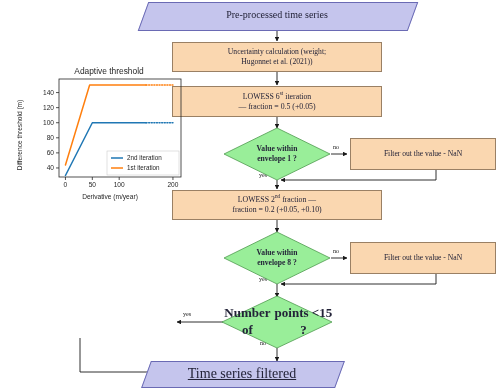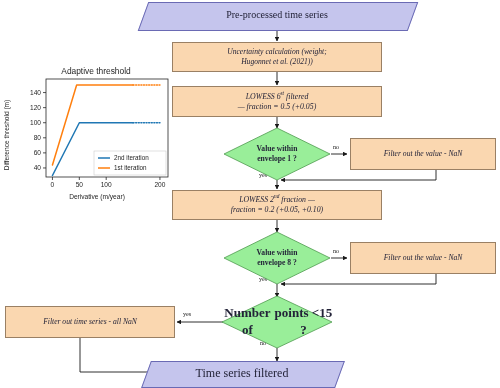--- a/index.html
+++ b/index.html
@@ -11,21 +11,21 @@
   #stage{position:absolute;left:0;top:0;width:500px;height:388px;}
 
   
   .node{
     position:absolute;box-sizing:border-box;
     display:flex;align-items:center;justify-content:center;
     text-align:center;color:#232338;
     font-family:"Liberation Serif", serif;
     line-height:1.28;
   }
-  .node .txt{display:block;padding:0 4px;font-style:italic;}
+  .node .txt{display:block;padding:0 4px;}
   .proc{ background:#FAD7B0; border:0.8px solid #9a8064; }
   .dec-wrap{position:absolute;font-weight:bold;}
   .io{ position:absolute; }
   .io-bg{
     position:absolute;left:0;top:0;width:100%;height:100%;
     background:#C5C5ED;border:0.8px solid #6a6ab4;
     transform:skewX(-20deg);
   }
   .io-label,.dec-label{
     position:absolute;left:0;top:0;width:100%;height:100%;
@@ -33,21 +33,21 @@
     text-align:center;color:#232338;line-height:1.28;
   }
   sup{font-size:0.68em;vertical-align:super;line-height:0;}
 
   .edge-label{
     position:absolute;font-size:6.2px;color:#1c1c1c;
     font-family:"Liberation Serif", serif;white-space:nowrap;
   }
 
   
-  #chart{position:absolute;left:0;top:62px;width:176px;height:140px;
+  #chart{position:absolute;left:13px;top:62px;width:176px;height:140px;
          font-family:"Liberation Sans", sans-serif;}
   #chart svg{display:block;}
 </style>
 </head>
 <body>
 
 <div id="stage">
 
   <svg width="500" height="388" style="position:absolute;left:0;top:0;">
     <defs>
@@ -96,21 +96,21 @@
     <div class="io-bg"></div>
     <div class="io-label" style="font-size:10px;">Pre-processed time series</div>
   </div>
 
   <div class="node proc" style="left:172px;top:42px;width:210px;height:30px;flex-direction:column;font-size:7.6px;">
     <span class="txt">Uncertainty calculation (weight;</span>
     <span class="txt">Hugonnet et al. (2021))</span>
   </div>
 
   <div class="node proc" style="left:172px;top:86px;width:210px;height:31px;flex-direction:column;font-size:7.8px;">
-    <span class="txt"><span>LOWESS 6</span><sup>st</sup><span> filtered</span></span>
+    <span class="txt"><span>LOWESS 6</span><sup>st</sup><span> iteration</span></span>
     <span class="txt">— fraction = 0.5 (+0.05)</span>
   </div>
 
   <div class="dec-wrap" style="left:223px;top:127px;width:108px;height:54px;">
     <svg width="108" height="54" style="position:absolute;left:0;top:0;">
       <polygon points="54,1 107,27 54,53 1,27" fill="#99EE99" stroke="#4f9b4f" stroke-width="0.8"></polygon>
     </svg>
     <div class="dec-label" style="flex-direction:column;font-size:7.6px;">
       <span>Value within</span>
       <span>envelope 1 ?</span>
@@ -143,27 +143,24 @@
   <div class="dec-wrap" style="left:221px;top:295px;width:112px;height:54px;">
     <svg width="112" height="54" style="position:absolute;left:0;top:0;">
       <polygon points="56,1 111,27 56,53 1,27" fill="#99EE99" stroke="#4f9b4f" stroke-width="0.8"></polygon>
     </svg>
     <div class="dec-label" style="flex-direction:row;font-size:13px;">
       <span>Number of</span>
       <span>points &lt;15 ?</span>
     </div>
   </div>
 
-  <div class="node proc" style="left:5px;top:306px;width:170px;height:32px;font-size:7.6px;">
-    <span class="txt">Filter out time series - all NaN</span>
-  </div>
 
   <div class="io" style="left:146px;top:361px;width:192px;height:25px;">
     <div class="io-bg"></div>
-    <div class="io-label" style="font-size:12px;">Time series filtered</div>
+    <div class="io-label" style="font-size:14px;text-decoration:underline;">Time series filtered</div>
   </div>
 
   <div id="chart">
     <svg width="176" height="140">
 
       <text id="ch-title" x="96" y="12" text-anchor="middle" font-size="8.4" fill="#262626" font-family="Liberation Sans, sans-serif">Adaptive threshold</text>
 
       <text id="ch-ylabel" x="9" y="73" text-anchor="middle" font-size="6.6" fill="#262626" transform="rotate(-90 9 73)" font-family="Liberation Sans, sans-serif">Difference threshold (m)</text>
 
       <text id="ch-xlabel" x="97" y="137" text-anchor="middle" font-size="6.6" fill="#262626" font-family="Liberation Sans, sans-serif">Derivative (m/year)</text>

